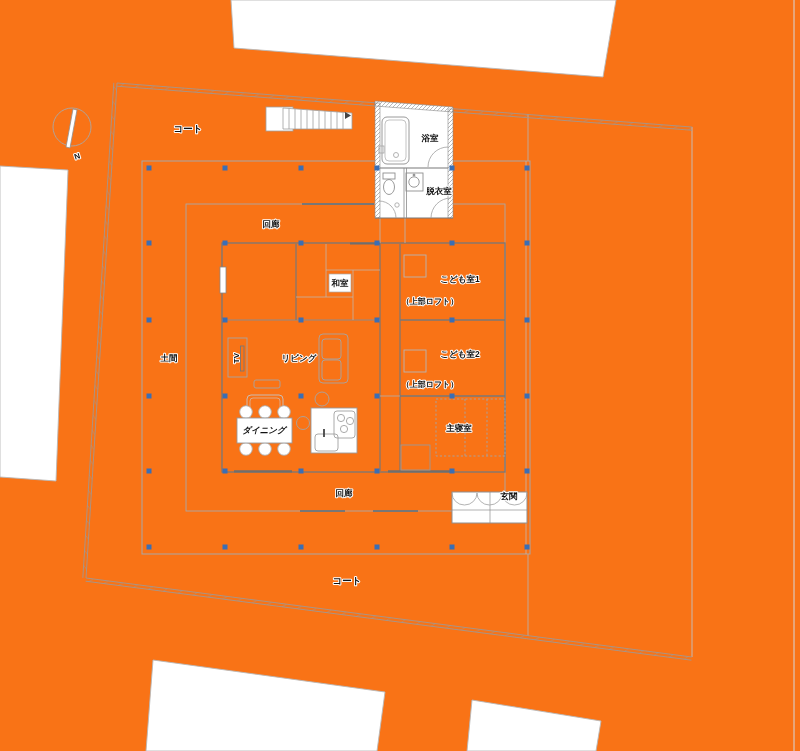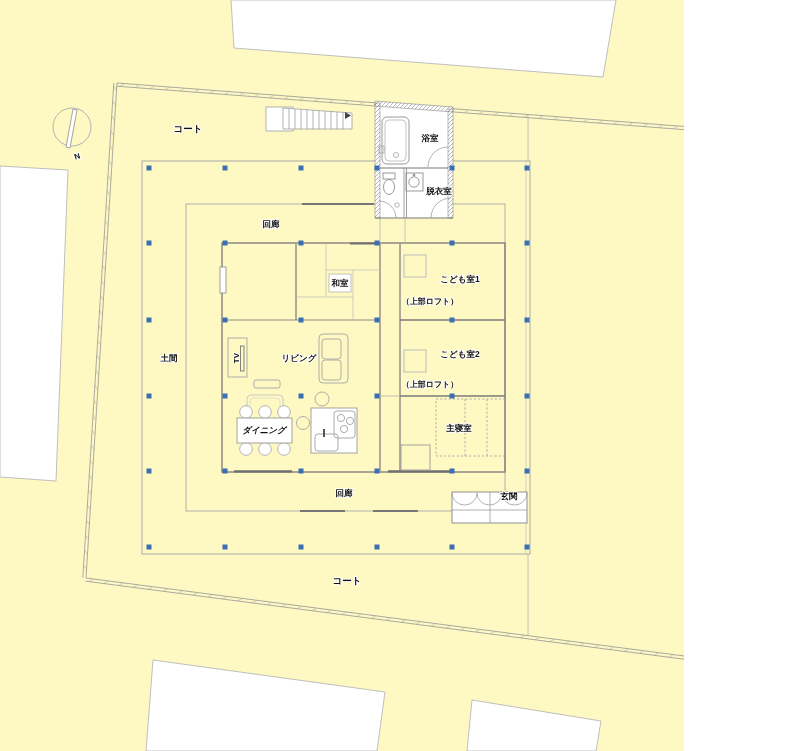--- a/index.html
+++ b/index.html
@@ -1,16 +1,16 @@
 <!DOCTYPE html>
 <html><head>
 <meta charset="utf-8">
 <style>
   html,body{margin:0;padding:0;background:#fff;}
-  #plan-canvas{position:relative;width:684px;height:751px;background:#fef9c3;overflow:hidden;}
+  #plan-canvas{position:relative;width:800px;height:751px;background:#f97316;overflow:hidden;}
   svg{display:block;}
   text{font-family:"Liberation Sans","DejaVu Sans",sans-serif;fill:#111;font-weight:bold;
        paint-order:stroke;stroke:#ffffff;stroke-width:2px;stroke-linejoin:round;}
   .lbl{font-size:8.5px;}
   .lbl-big{font-size:9.5px;}
   .lbl-small{font-size:8px;}
   .italic{font-style:italic;}
 </style>
 </head>
 <body>

